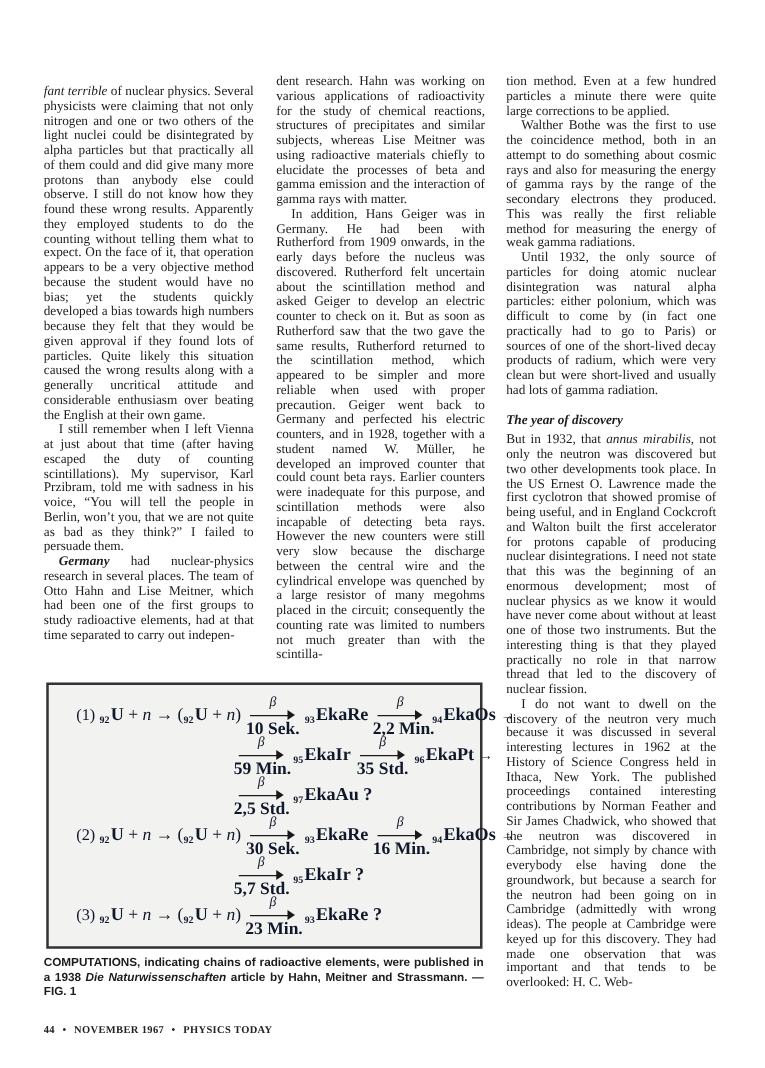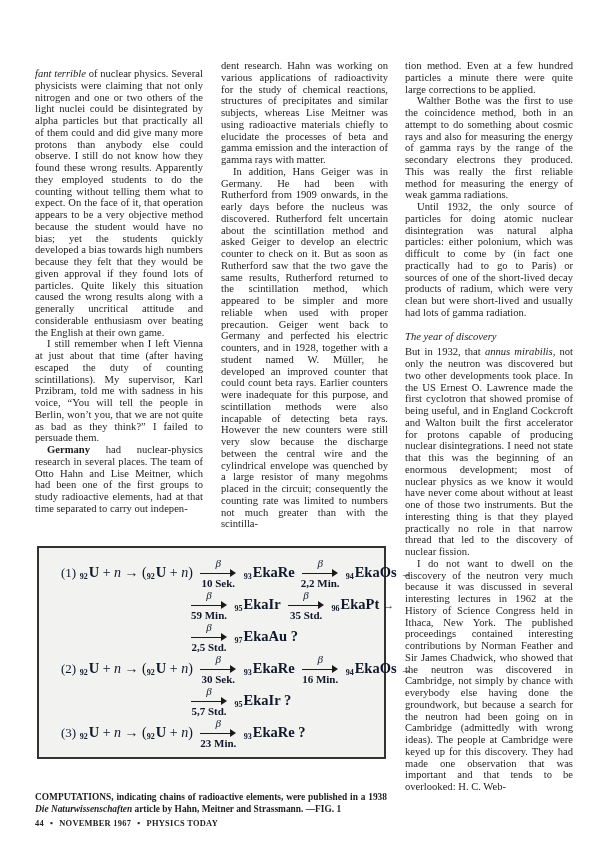--- a/index.html
+++ b/index.html
@@ -5,40 +5,40 @@
   html, body { margin: 0; padding: 0; background: #ffffff; }
   body { width: 612px; height: 854px; position: relative; overflow: hidden;
          font-family: "DejaVu Serif", "Liberation Serif", serif; color: #1c1c1c; }
   .col { position: absolute; font-family: "Liberation Serif", serif; font-size: 10.6px;
          line-height: 11.75px; text-align: justify; hyphens: none; }
   .col p { margin: 0; text-indent: 0; }
   .col p.ind { text-indent: 12px; }
   .col1 { left: 35px; top: 68px; width: 168px; }
   .col2 { left: 221px; top: 60px; width: 167px; }
   .col3 { left: 405px; top: 60px; width: 168px; }
-  .sec-head { font-weight: normal; font-style: italic; margin: 12px 0 4px 0 !important; }
+  .sec-head { font-weight: bold; font-style: italic; margin: 12px 0 4px 0 !important; }
   .it { font-style: italic; }
-  .bd { font-weight: bold; }
+  .bd { font-weight: bold; font-style: italic; }
 
   .figure { position: absolute; left: 37px; top: 546px; width: 349px; height: 213px;
             border: 2px solid #333; background: #f2f2f0; box-sizing: border-box; }
   .eq { position: absolute; font-family: "Liberation Serif", serif; font-size: 14px;
         white-space: nowrap; color: #0f172a; }
   .eq .num { font-size: 13px; }
   .eq sub.pre { font-size: 8px; vertical-align: -2px; font-weight: bold; margin-right: 1px; }
   .eq .big { font-weight: bold; font-size: 14.5px; }
   .arr { display: inline-block; position: relative; width: 36px; height: 14px; vertical-align: middle; margin: 0 4px; }
   .arr .beta { position: absolute; top: -10px; left: 0; width: 100%; text-align: center; font-style: italic; font-size: 11px; }
   .arr .line { position: absolute; top: 6px; left: 0; width: 32px; border-top: 1.3px solid #1a1a1a; }
   .arr .head { position: absolute; top: 2px; right: 0; width: 0; height: 0;
                border-left: 6px solid #1a1a1a; border-top: 4px solid transparent; border-bottom: 4px solid transparent; }
-  .arr .time { position: absolute; top: 10px; left: -4px; width: 44px; text-align: center; font-size: 11px; font-weight: bold; }
+  .arr .time { position: absolute; top: 10px; left: -4px; width: 44px; text-align: center; font-size: 14px; font-weight: bold; }
   .sarr { font-size: 11px; margin-left: 4px; }
 
-  .caption { position: absolute; left: 35px; top: 792px; width: 352px; font-family: Liberation Serif, serif;
+  .caption { position: absolute; left: 35px; top: 764px; width: 352px; font-family: Liberation Sans, sans-serif;
              font-size: 9.4px; line-height: 11.5px; font-weight: bold; text-align: justify; }
   .footer { position: absolute; left: 35px; top: 819px; font-family: Liberation Serif, serif;
             font-size: 8.4px; font-weight: bold; letter-spacing: 0.3px; color: #222; }
   .footer .dot { margin: 0 6px; }
 </style>
 </head>
 <body>
 
 <div class="col col1">
   <p><span class="it">fant terrible</span><span> of nuclear physics. Several physicists were claiming that not only nitrogen and one or two others of the light nuclei could be disintegrated by alpha particles but that practically all of them could and did give many more protons than anybody else could observe. I still do not know how they found these wrong results. Apparently they employed students to do the counting without telling them what to expect. On the face of it, that operation appears to be a very objective method because the student would have no bias; yet the students quickly developed a bias towards high numbers because they felt that they would be given approval if they found lots of particles. Quite likely this situation caused the wrong results along with a generally uncritical attitude and considerable enthusiasm over beating the English at their own game.</span></p>

